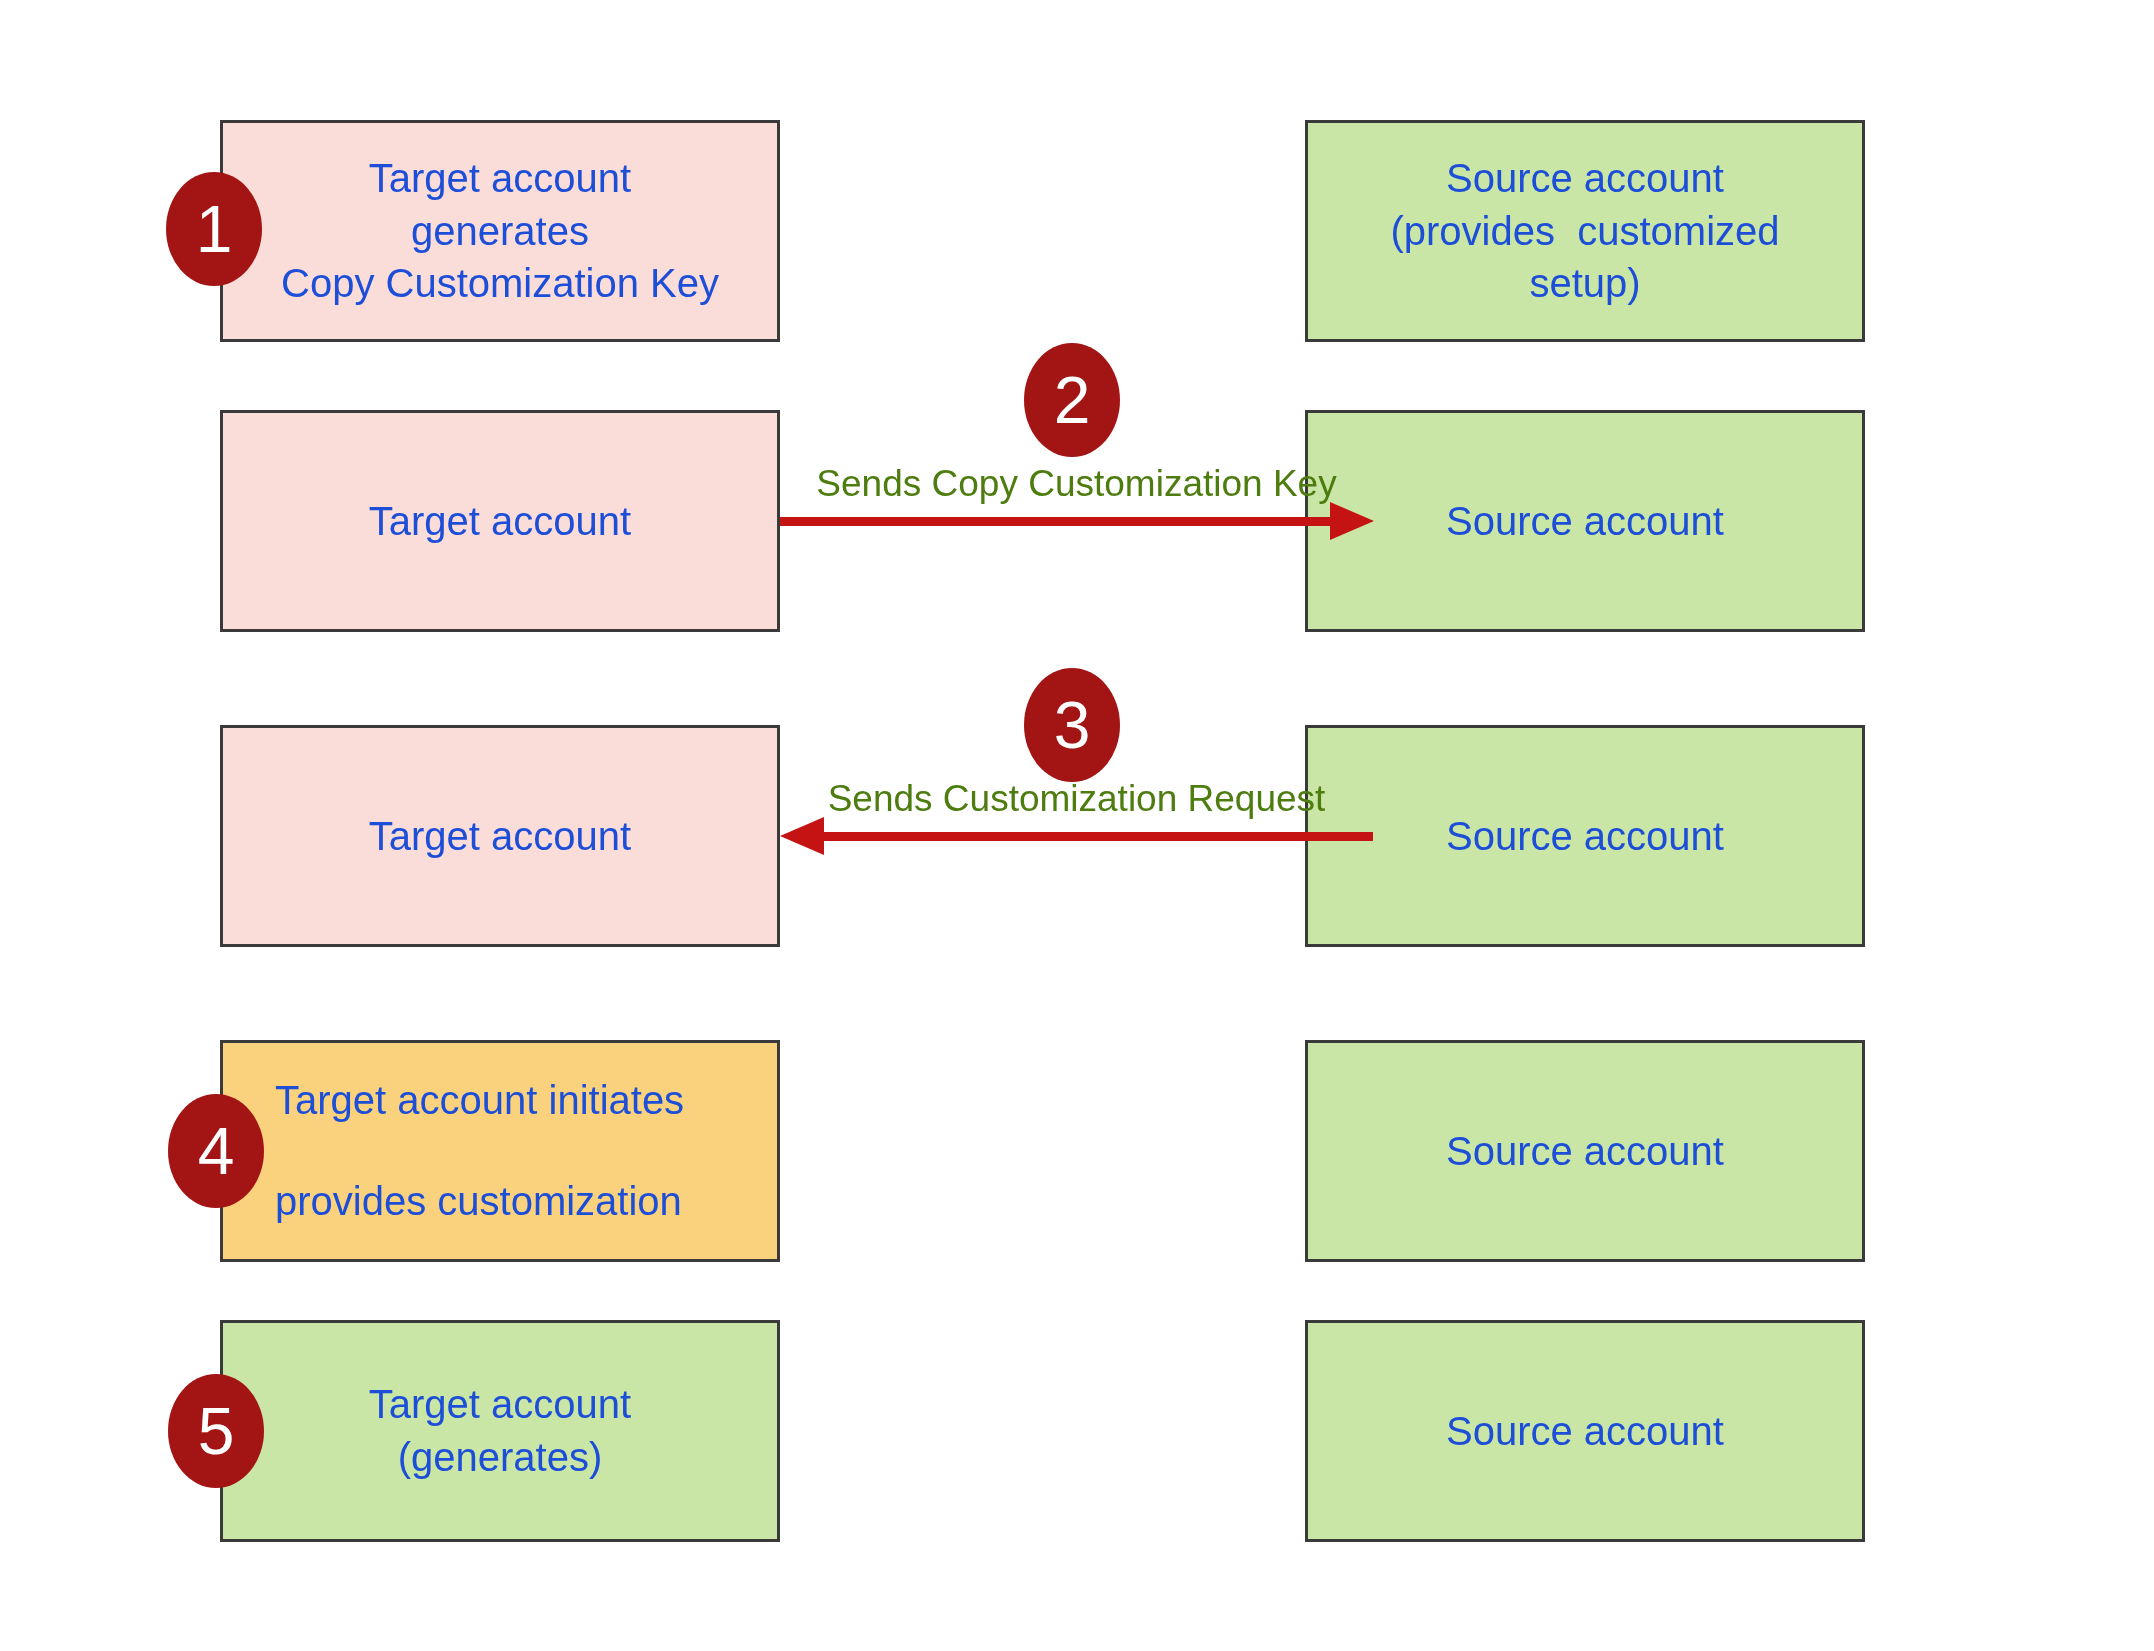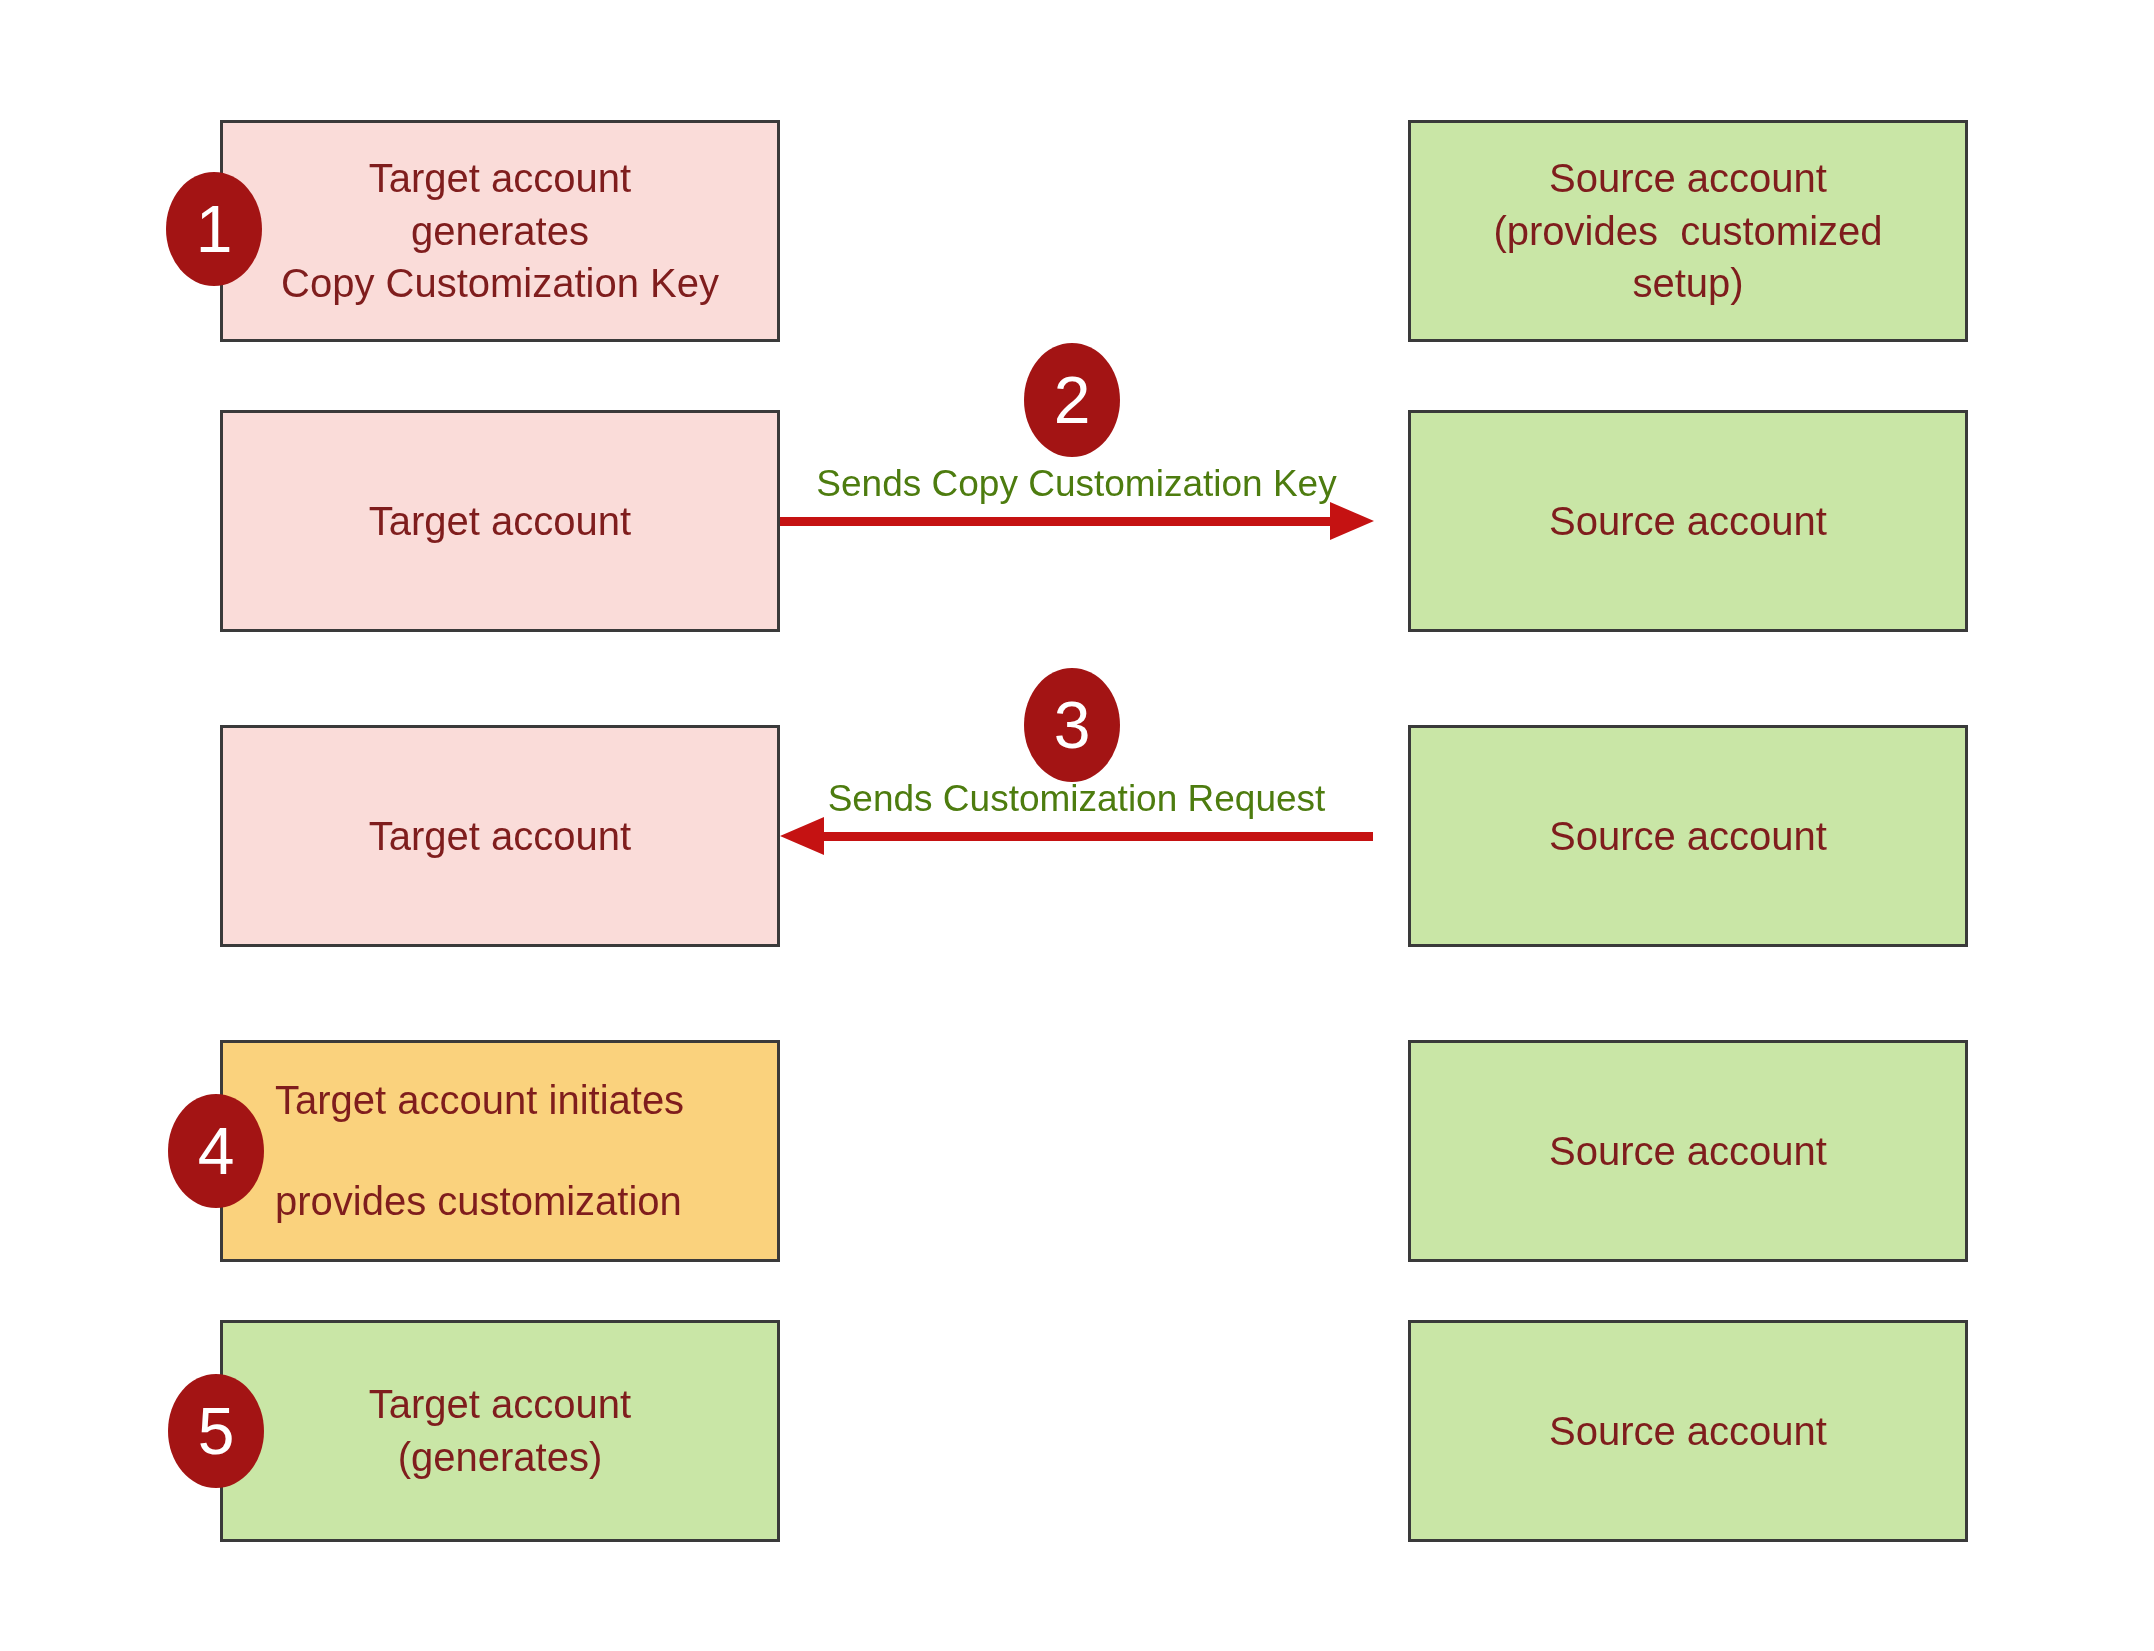--- a/index.html
+++ b/index.html
@@ -21,28 +21,28 @@
     height: 222px;
     border: 3px solid #3a3a3a;
     box-sizing: border-box;
     display: flex;
     flex-direction: column;
     align-items: center;
     justify-content: center;
     text-align: center;
     font-size: 40px;
     line-height: 1.32;
-    color: #7f1d1d;
+    color: #1d4ed8;
   }
   .box .line { white-space: pre-wrap; }
   .pink   { background: #fadcd9; }
   .green  { background: #c9e6a6; }
   .orange { background: #fad27d; }
   .col-left  { left: 220px; }
-  .col-right { left: 1408px; }
+  .col-right { left: 1305px; }
   .r1 { top: 120px; }
   .r2 { top: 410px; }
   .r3 { top: 725px; }
   .r4 { top: 1040px; }
   .r5 { top: 1320px; }
   .box.left-align {
     align-items: flex-start;
     text-align: left;
     padding-left: 52px;
     padding-right: 8px;

